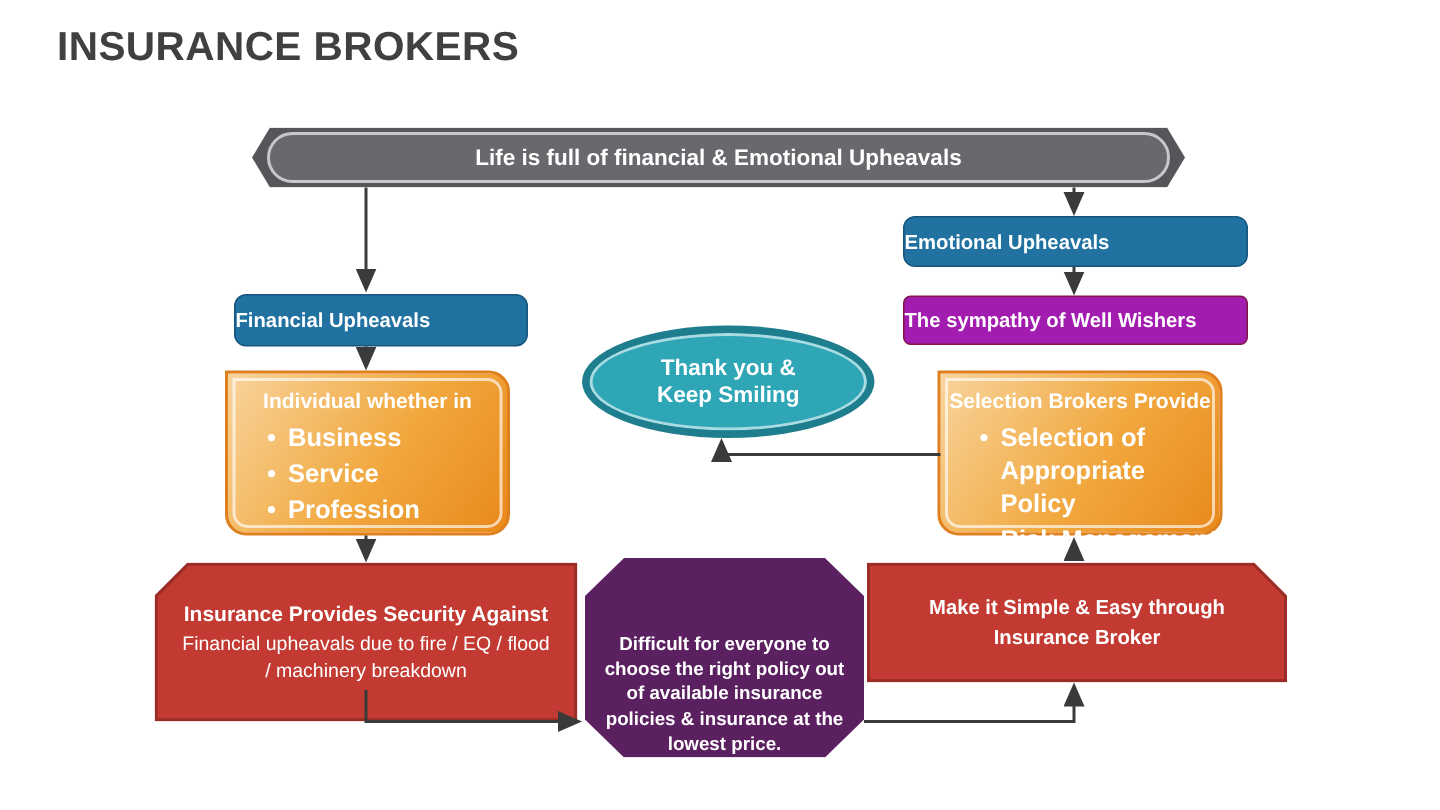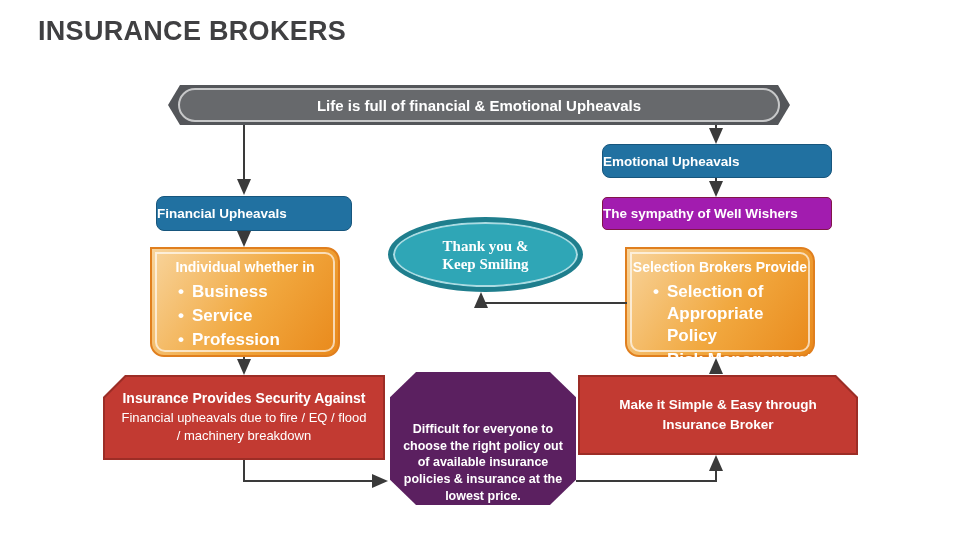--- a/index.html
+++ b/index.html
@@ -46,21 +46,21 @@
   }
   .orange-box li::before{content:"\2022";position:absolute;left:0;}
 
   
   .ellipse{
     left:388px;top:217px;width:195px;height:75px;border-radius:50%;
     background:#2FA6B6;border:5px solid #1F7E8D;
     box-shadow:inset 0 0 0 2px rgba(255,255,255,.6);
     display:flex;align-items:center;justify-content:center;text-align:center;
   }
-  .ellipse span{color:#fff;font-weight:bold;font-size:15px;line-height:1.2;max-width:110px;font-family:Liberation Serif, serif;}
+  .ellipse span{color:#fff;font-weight:bold;font-size:15px;line-height:1.2;max-width:110px;}
 
   
   .snip-outer{background:#9C2D26;}
   .snip-tl-o{clip-path:polygon(22px 0,100% 0,100% 100%,0 100%,0 22px);}
   .snip-tr-o{clip-path:polygon(0 0,calc(100% - 22px) 0,100% 22px,100% 100%,0 100%);}
   .snip-inner{position:absolute;inset:2px;background:#C23A32;color:#fff;
     display:flex;flex-direction:column;align-items:center;justify-content:center;text-align:center;}
   .snip-tl-i{clip-path:polygon(21px 0,100% 0,100% 100%,0 100%,0 21px);}
   .snip-tr-i{clip-path:polygon(0 0,calc(100% - 21px) 0,100% 21px,100% 100%,0 100%);}
   .red-title{font-weight:bold;font-size:14px;white-space:nowrap;}
@@ -116,21 +116,21 @@
       <li>Selection of Appropriate Policy</li>
       <li>Risk Management</li>
       <li>etc.</li>
     </ul>
   </div>
 
   <div class="abs ellipse">
     <span>Thank you &amp; Keep Smiling</span>
   </div>
 
-  <div class="abs snip-outer snip-tl-o" style="left:103px;top:375px;width:282px;height:85px;">
+  <div class="abs snip-outer snip-tl-o" style="left:103px;top:375px;width:282px;height:106px;">
     <div class="snip-inner snip-tl-i">
       <div class="red-title">Insurance Provides Security Against</div>
       <div class="red-body">Financial upheavals due to fire / EQ / flood / machinery breakdown</div>
     </div>
   </div>
 
   <div class="abs octagon">
     <span>Difficult for everyone to choose the right policy out of available insurance policies &amp; insurance at the lowest price.</span>
   </div>
 

